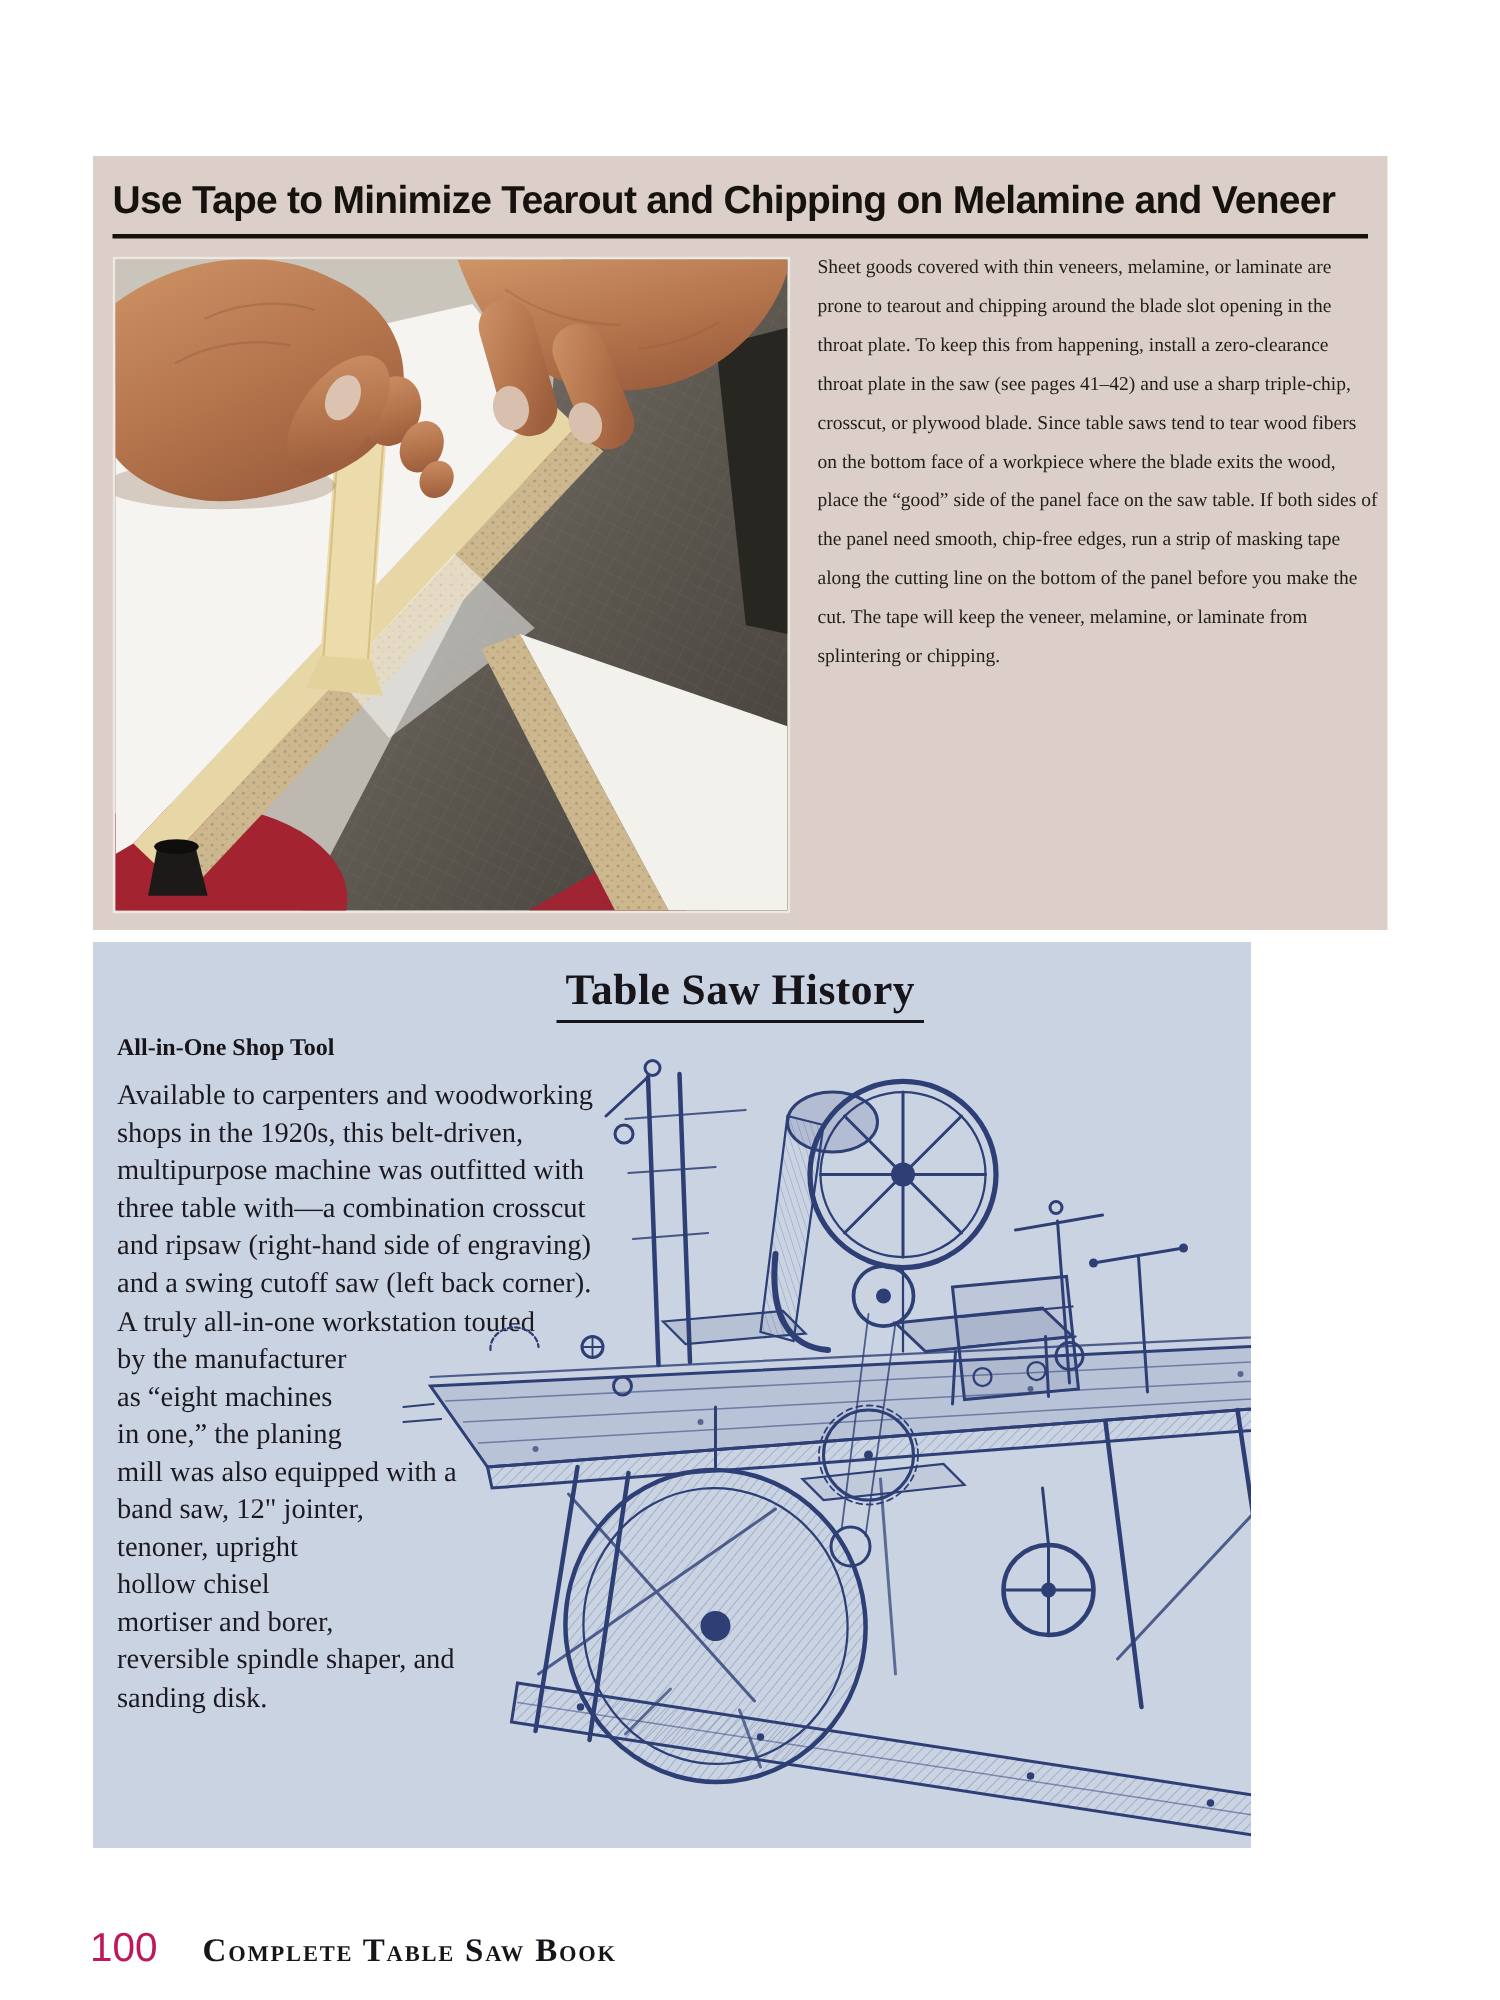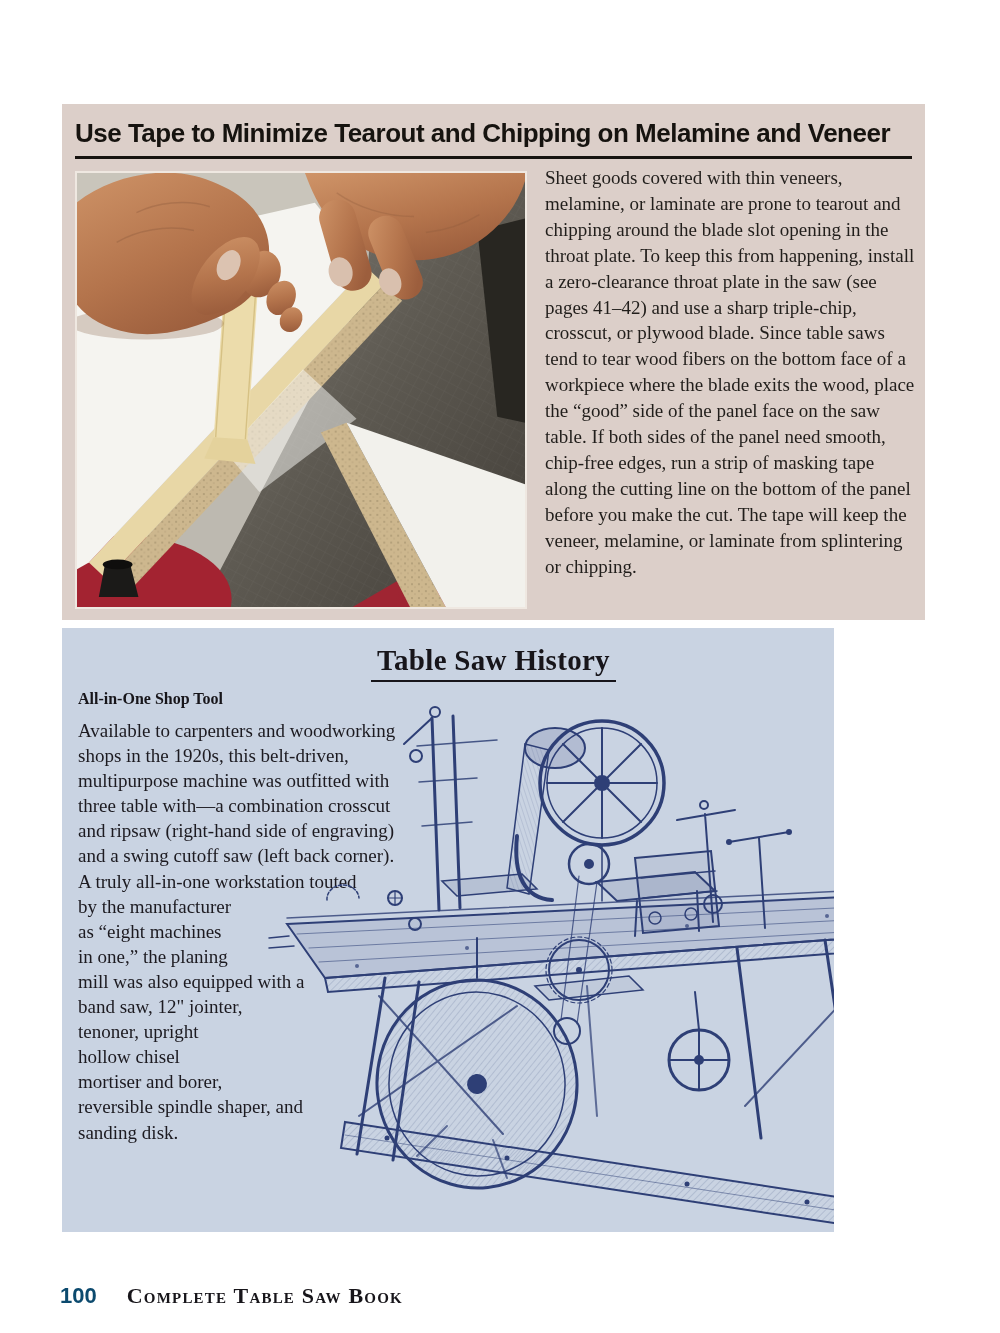--- a/index.html
+++ b/index.html
@@ -25,21 +25,21 @@
   .tip-rule{
     position:absolute;left:13px;top:52px;width:837px;height:0;
     border-top:3px solid #16130f;
   }
   .tip-photo{
     position:absolute;left:13px;top:67px;width:452px;height:438px;
     border:2px solid #efe8e1;background:#b5b1a8;
   }
   .tip-body{
     position:absolute;left:483px;top:61px;width:374px;
-    font-size:19px;line-height:25.9px;color:#211e1b;
+    font-size:13px;line-height:25.9px;color:#211e1b;
   }
 
   .history-panel{
     position:absolute;left:62px;top:628px;width:772px;height:604px;
     background:var(--panel-blue);overflow:hidden;
   }
   .history-title-wrap{position:absolute;left:0;top:16px;width:863px;text-align:center;}
   .history-title{
     display:inline-block;font-size:29px;font-weight:bold;color:#17151a;
     border-bottom:2px solid #17151a;padding:0 6px 3px 6px;letter-spacing:0.3px;
@@ -52,21 +52,21 @@
   .engraving{position:absolute;left:205px;top:58px;width:645px;height:542px;}
   .history-caption{
     position:absolute;left:235px;top:527px;
     font-family:"Liberation Sans",sans-serif;font-size:17px;color:var(--caption);
   }
 
   .footer{
     position:absolute;left:60px;top:1283px;display:flex;align-items:baseline;gap:30px;
   }
   .footer-page{
-    font-family:"Liberation Sans",sans-serif;font-weight:bold;font-size:22px;color:#0c4a6e;
+    font-family:"Liberation Sans",sans-serif;font-weight:normal;font-size:27px;color:#be185d;
   }
   .footer-title{
     font-family:"Liberation Serif",serif;font-weight:bold;font-size:22px;
     font-variant:small-caps;letter-spacing:1.2px;color:#17151a;
   }
 </style>
 </head>
 <body>
 
 <section class="tip-panel">

